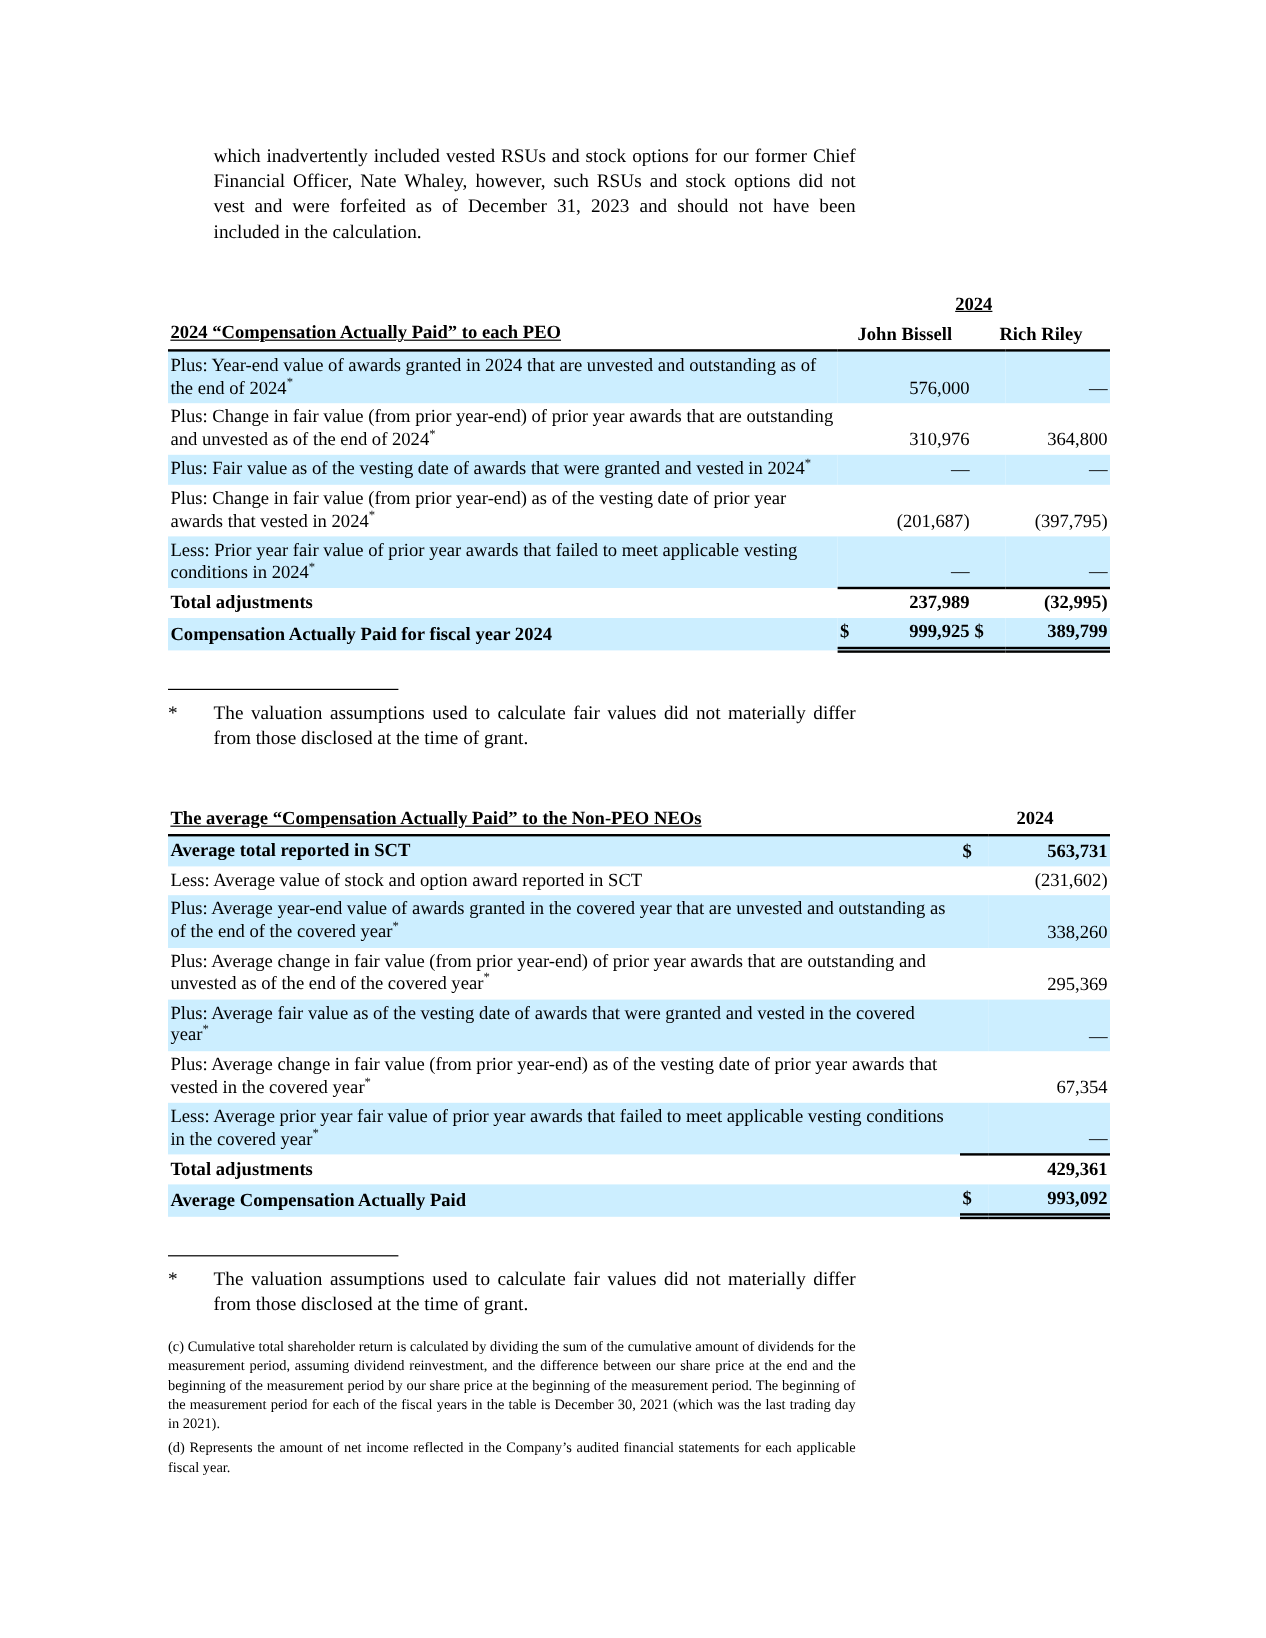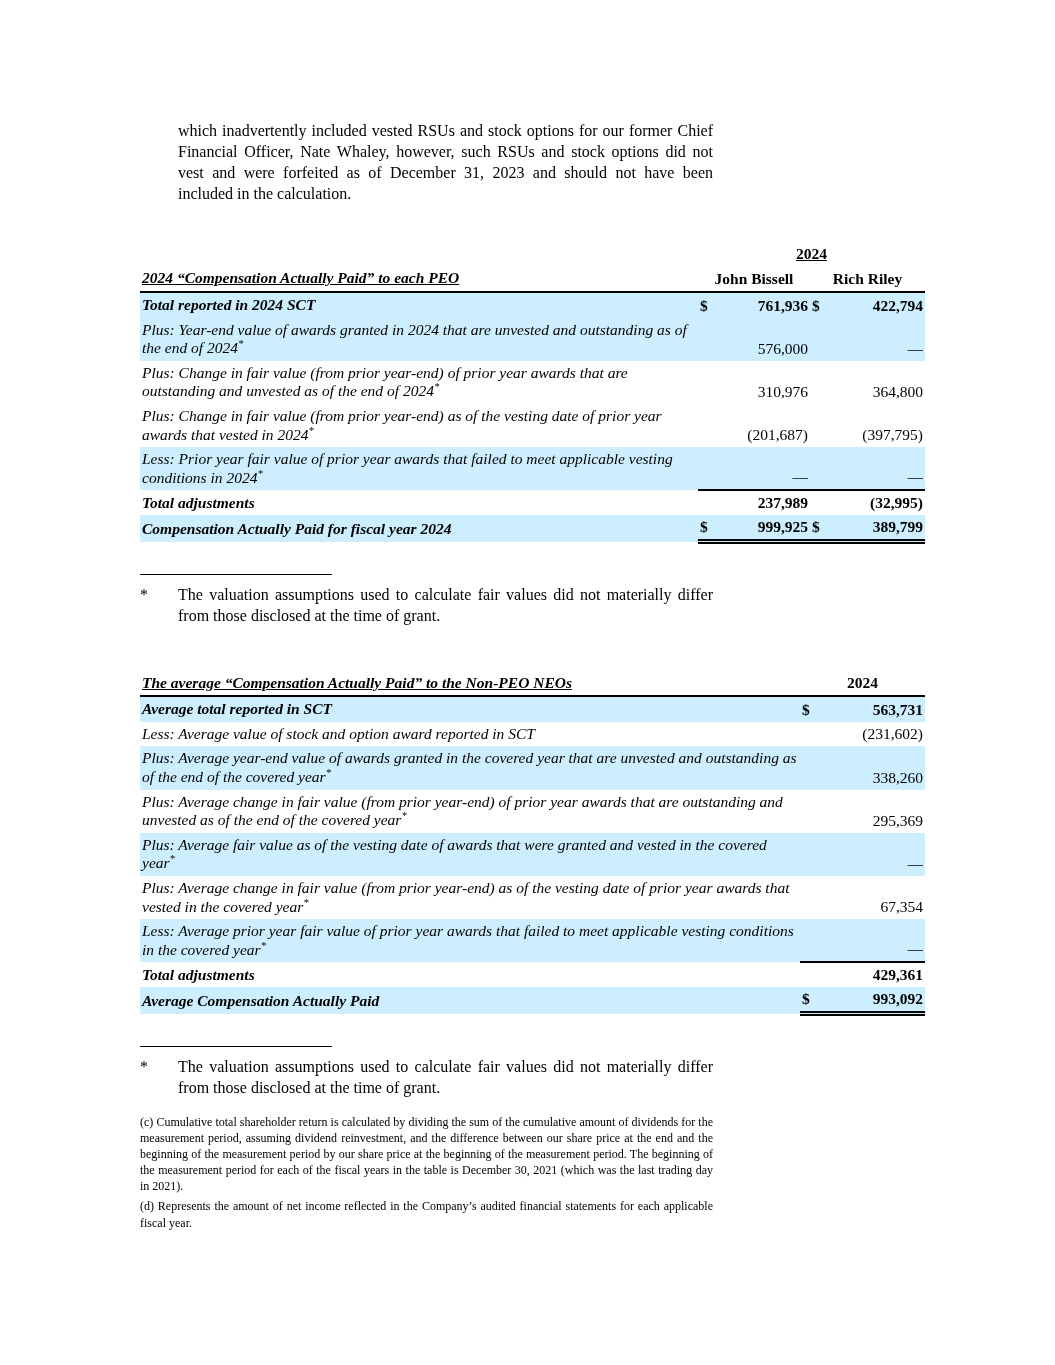--- a/index.html
+++ b/index.html
@@ -13,21 +13,21 @@
     text-align: justify;
   }
   table.comp-table { border-collapse: collapse; width: 785px; font-size: 15.5px; table-layout: fixed; }
   table.comp-table td { padding: 3px 2px; vertical-align: bottom; }
   .year-cell { text-align: center; padding-bottom: 2px; }
   .year-text { font-weight: bold; text-decoration: underline; }
   .head-row td { border-bottom: 2px solid #000; vertical-align: bottom; }
   .title-text { font-weight: bold; text-decoration: underline; }
   .colhead { font-weight: bold; text-align: center; }
   .t2 .colhead { text-align: center; }
-  td.lbl { padding-left: 4px; line-height: 1.2; font-style: italic; }
+  td.lbl { padding-left: 4px; line-height: 1.2; }
   td.cur { text-align: left; }
   td.cur2 { padding-left: 6px; }
   td.val { text-align: right; padding-right: 2px; }
   tr.shade td { background: var(--shade, #cceeff); }
   tr.bold td { font-weight: bold; }
   td.rule-top { border-top: 2px solid #000; }
   td.rule-double { border-bottom: 5px double #000; }
   sup { font-size: 0.68em; line-height: 0; }
   .footnote-block { margin-top: 30px; }
   .fn-rule { width: 192px; border-top: 1.5px solid #000; height: 0; margin-bottom: 9px; }
@@ -61,40 +61,40 @@
       </tr>
       <tr class="head-row">
         <td class="lbl">
           <span class="title-text">2024 “Compensation Actually Paid” to each PEO</span>
         </td>
         <td colspan="2" class="colhead">John Bissell</td>
         <td colspan="2" class="colhead">Rich Riley</td>
       </tr>
     </thead>
     <tbody id="peo-tbody">
-        <tr class="shade bold">
-          <td class="lbl">Total reported in 2024 SCT</td>
-          <td class="cur">$</td>
-          <td class="val">761,936</td>
-          <td class="cur cur2">$</td>
-          <td class="val">422,794</td>
-        </tr>
         <tr class="shade ">
           <td class="lbl">Plus: Year-end value of awards granted in 2024 that are unvested and outstanding as of the end of 2024<sup>*</sup></td>
           <td class="cur"></td>
           <td class="val">576,000</td>
           <td class="cur cur2"></td>
           <td class="val">—</td>
         </tr>
         <tr class="">
           <td class="lbl">Plus: Change in fair value (from prior year-end) of prior year awards that are outstanding and unvested as of the end of 2024<sup>*</sup></td>
           <td class="cur"></td>
           <td class="val">310,976</td>
           <td class="cur cur2"></td>
           <td class="val">364,800</td>
+        </tr>
+        <tr class="shade ">
+          <td class="lbl">Plus: Fair value as of the vesting date of awards that were granted and vested in 2024<sup>*</sup></td>
+          <td class="cur"></td>
+          <td class="val">—</td>
+          <td class="cur cur2"></td>
+          <td class="val">—</td>
         </tr>
         <tr class="">
           <td class="lbl">Plus: Change in fair value (from prior year-end) as of the vesting date of prior year awards that vested in 2024<sup>*</sup></td>
           <td class="cur"></td>
           <td class="val">(201,687)</td>
           <td class="cur cur2"></td>
           <td class="val">(397,795)</td>
         </tr>
         <tr class="shade ">
           <td class="lbl">Less: Prior year fair value of prior year awards that failed to meet applicable vesting conditions in 2024<sup>*</sup></td>

